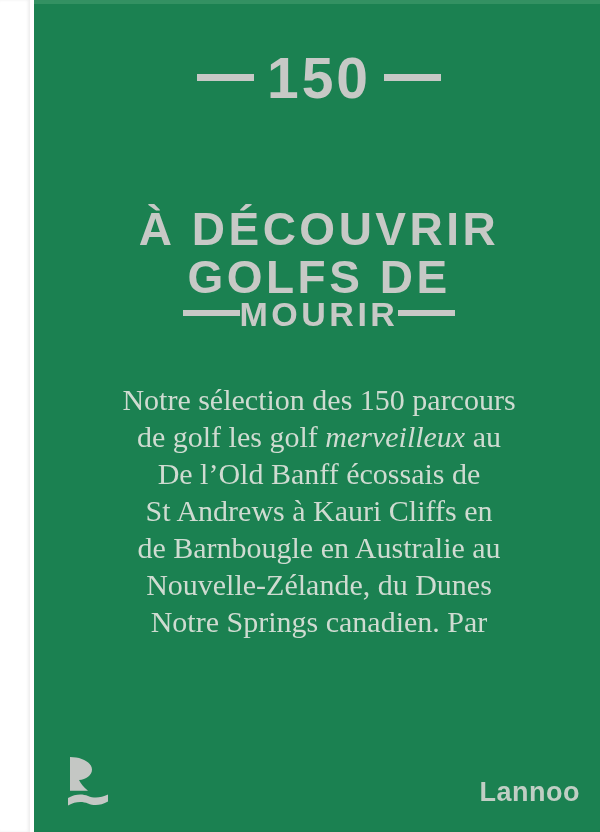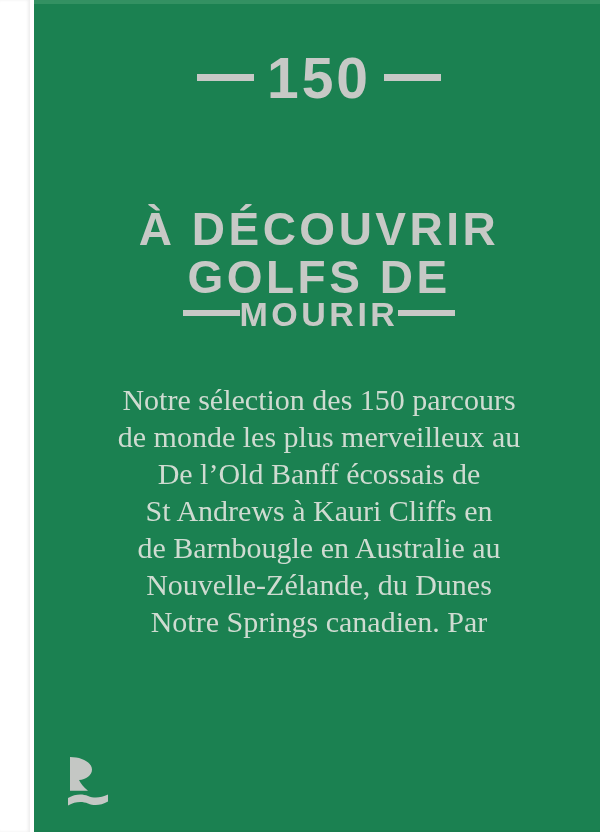--- a/index.html
+++ b/index.html
@@ -72,21 +72,21 @@
   .sub3-row .subtext {
     font-size:34px; font-weight:bold; line-height:1; letter-spacing:3.5px;
   }
 
   .intro {
     position:absolute; top:381px; left:0; width:100%; text-align:center;
     font-family:"Liberation Serif", serif;
     font-size:30px; line-height:37px; color:var(--body-text);
   }
   .intro .line { white-space:nowrap; }
-  .intro .it { }
+  .intro .it { font-style:italic; }
 
   .publisher-logo { position:absolute; left:32px; top:757px; width:44px; height:50px; }
   .publisher-logo svg { display:block; width:100%; height:100%; }
   .publisher-logo path { fill:var(--logo-gray); }
 
   .wordmark {
     position:absolute; top:779px; right:24px;
     font-size:27px; font-weight:bold; letter-spacing:0.5px; line-height:1;
     color:var(--wordmark-gray);
   }
@@ -112,30 +112,31 @@
     <div class="subtitle sub2">GOLFS DE</div>
 
     <div class="sub3-row">
       <span class="dash thin"></span>
       <span class="subtext">MOURIR</span>
       <span class="dash thin"></span>
     </div>
 
     <div class="intro">
       <div class="line">Notre sélection des 150 parcours</div>
-      <div class="line"><span>de monde les plus </span><span class="it">merveilleux</span><span> au</span></div>
+      <div class="line"><span>de golf les golf </span><span class="it">merveilleux</span><span> au</span></div>
       <div class="line">De l’Old Banff écossais de</div>
       <div class="line">St Andrews à Kauri Cliffs en</div>
       <div class="line">de Barnbougle en Australie au</div>
       <div class="line">Nouvelle-Zélande, du Dunes</div>
       <div class="line">Notre Springs canadien. Par</div>
     </div>
 
     <div class="publisher-logo">
       <svg viewBox="0 0 44 50" xmlns="http://www.w3.org/2000/svg" aria-hidden="true">
         <path d="M4,0 C16,0 26,5.5 26,12.5 C26,18.5 20,22.5 13,23 C14.5,26.2 17.5,30.2 22,33.7 L4,33.7 Z"></path>
         <path d="M2,41 C9,37 16,36.5 22,39 C28,41.5 35,41 42,37.5 L42,44.5 C35,48.5 28,49 22,46.5 C16,44 9,44.5 2,48.5 Z"></path>
       </svg>
     </div>
 
+    <div class="wordmark">Lannoo</div>
   </div>
 
 </div>
 
 </body></html>

